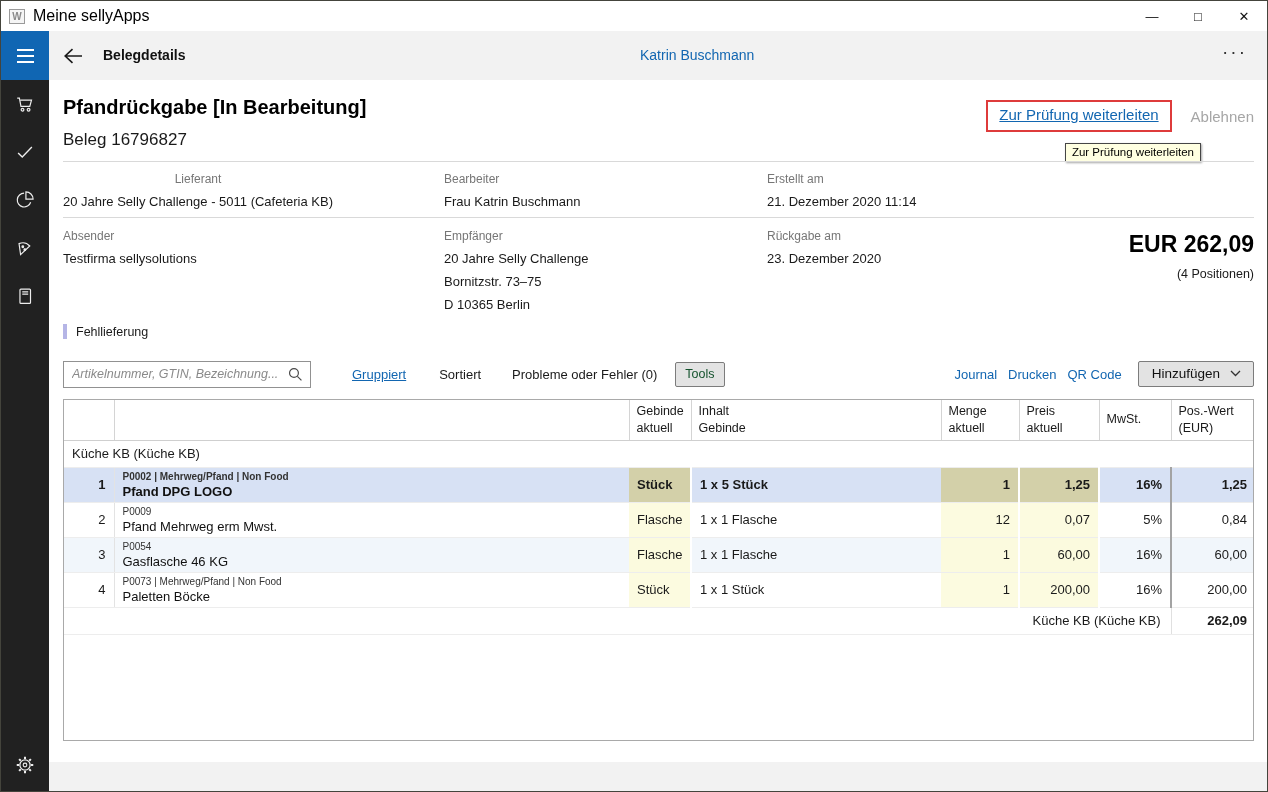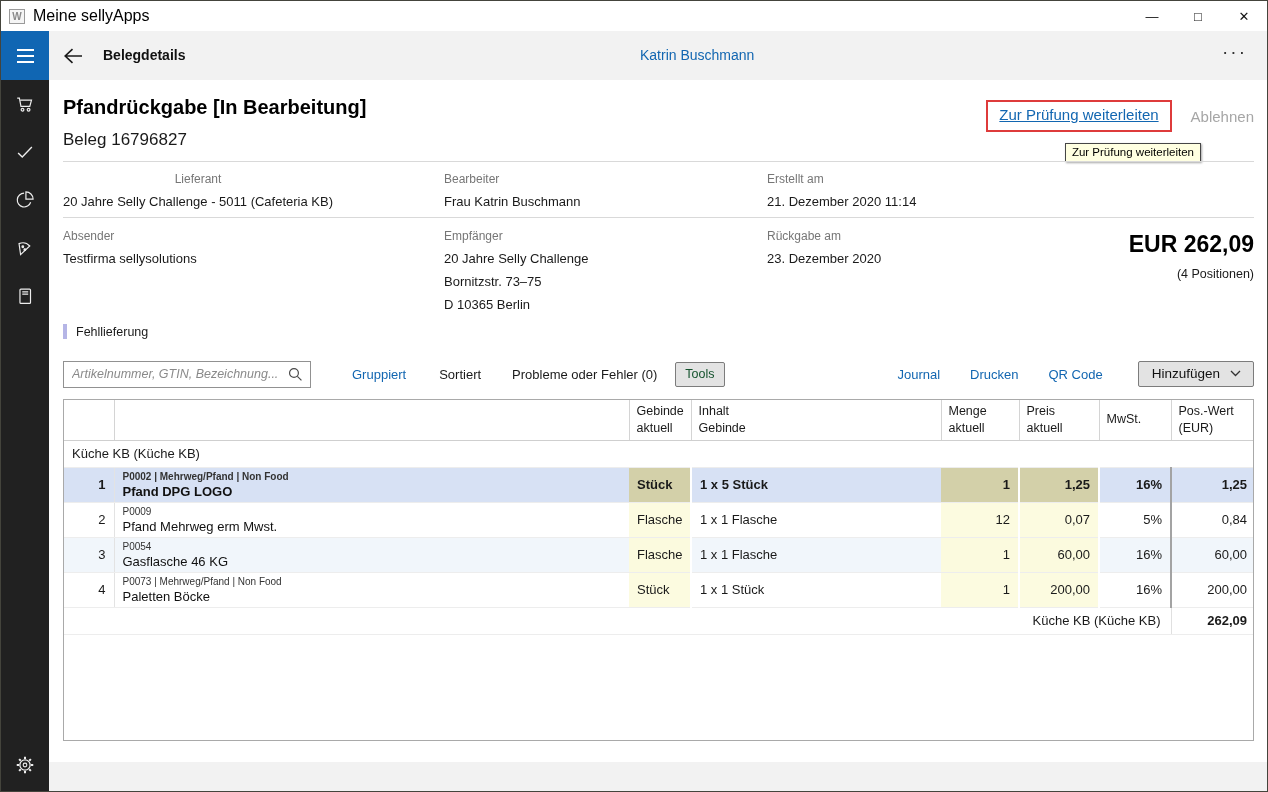--- a/index.html
+++ b/index.html
@@ -63,25 +63,25 @@
   .tag-bar { width:4px; height:15px; background:#b5b5e6; margin-right:9px; }
   .tag-text { font-size:12.5px; color:#1a1a1a; }
 
   
   .toolbar { position:absolute; left:14px; right:13px; top:280px; height:28px; display:flex; align-items:center; }
   .search-box { position:relative; width:248px; height:27px; }
   .search-box input { width:100%; height:100%; border:1px solid #919191; padding:0 28px 0 8px; font-size:12.5px; font-style:italic; color:#444; font-family:inherit; outline:none; }
   .search-box input::placeholder { color:#8a8a8a; font-style:italic; }
   .search-ico { position:absolute; right:7px; top:5px; }
   .tb-link { font-size:13px; cursor:pointer; white-space:nowrap; }
-  .grp { margin-left:41px; color:#1266b1; }
+  .grp { margin-left:41px; color:#1266b1; text-decoration:underline; }
   .srt { margin-left:33px; color:#1a1a1a; }
   .prb { margin-left:31px; color:#1a1a1a; }
   .tools-btn { margin-left:18px; background:#e3e3e3; border:1px solid #7c7c7c; border-radius:2px; font-size:12.5px; color:#14532d; padding:4px 9px 5px 9px; cursor:pointer; }
-  .tb-right { margin-left:auto; display:flex; align-items:center; gap:30px; }
+  .tb-right { margin-left:auto; display:flex; align-items:center; gap:11px; }
   .blue-link { font-size:13px; color:#1266b1; cursor:pointer; white-space:nowrap; }
   .add-btn { margin-left:5px; background:#e3e3e3; border:1px solid #7c7c7c; border-radius:2px; font-size:13.5px; color:#111; padding:4px 12px 5px 13px; display:flex; align-items:center; gap:10px; cursor:pointer; }
 
   
   .table-wrap { position:absolute; left:14px; right:13px; top:319px; height:342px; border:1px solid #a9a9a9; background:#fff; overflow:hidden; }
   table.items { width:100%; border-collapse:collapse; table-layout:fixed; }
   .items th { font-size:12.5px; font-weight:normal; color:#1a1a1a; text-align:left; vertical-align:middle; white-space:pre-line; padding:3px 7px; height:40px; border-right:1px solid #d4d4d4; border-bottom:1px solid #cfcfcf; line-height:1.35; }
   .items th:last-child { border-right:none; }
   .items th.num-h, .items th.desc-h { border-right:1px solid #d4d4d4; }
   .group-row td { color:#205a97; font-size:14.5px; padding:6px 8px 7px 8px; border-bottom:1px solid #f0f0f0; }

